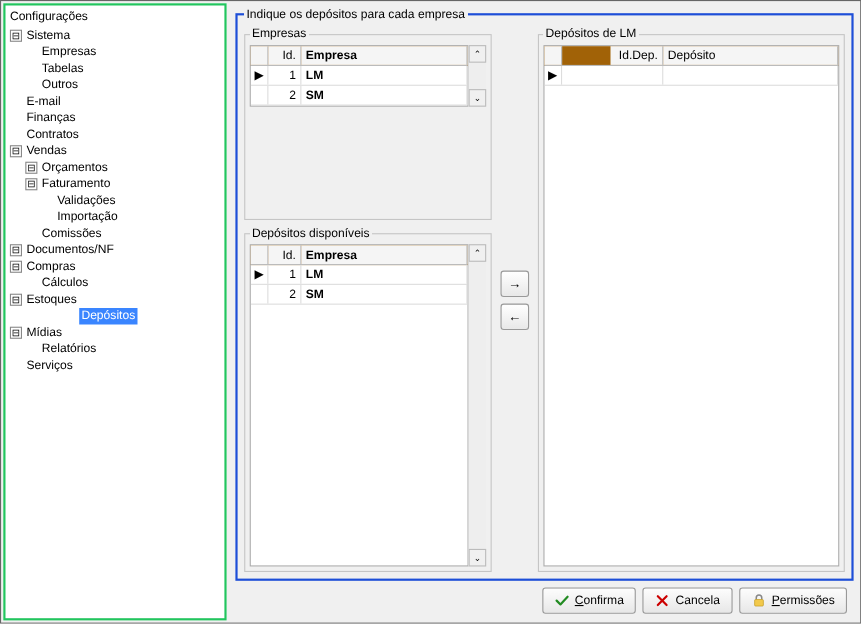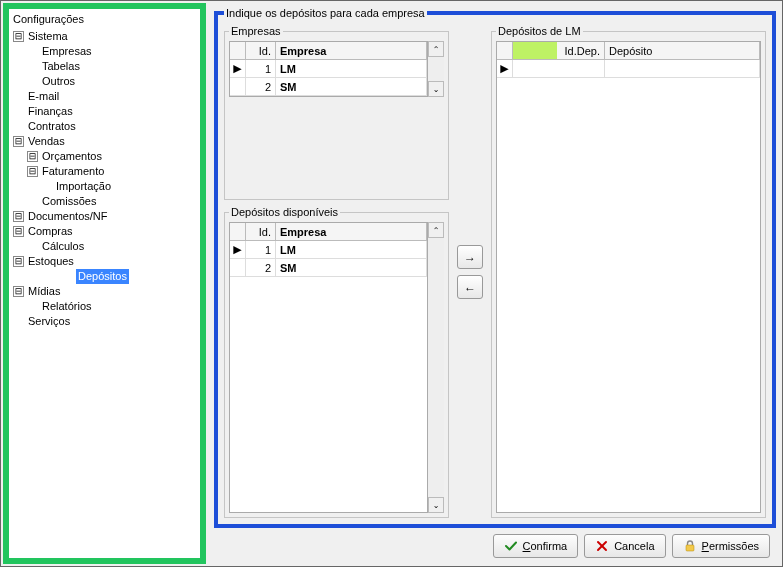--- a/index.html
+++ b/index.html
@@ -18,21 +18,21 @@
     height: 100%;
     border: 1px solid #666;
     background: #f0f0f0;
   }
   .content-row { display: flex; flex: 1; overflow: hidden; }
 
   
   .sidebar {
     width: 203px;
     padding: 2px 0 4px 4px;
-    border: 6px solid #22c55e;
+    border: 2px solid #22c55e;
     margin: 2px 2px 2px 2px;
     background: #fff;
     overflow: auto;
   }
   .tree-title { padding: 2px 0 4px 0; font-size: 11px; }
   ul.tree { list-style: none; padding-left: 0; }
   ul.tree ul { list-style: none; padding-left: 14px; }
   .node { display: flex; align-items: center; line-height: 15px; height: 15px; cursor: default; }
   .toggle {
     width: 11px; height: 11px;
@@ -54,21 +54,21 @@
 
   
   .main {
     flex: 1;
     padding: 6px 6px 2px 6px;
     display: flex;
     flex-direction: column;
   }
 
   fieldset.outer {
-    border: 4px solid #1d4ed8;
+    border: 2px solid #1d4ed8;
     padding: 6px;
     flex: 1;
     display: flex;
     flex-direction: row;
     justify-content: center;
   }
   fieldset legend { font-size: 11px; padding: 0 2px; }
 
   .cols {
     display: flex;
@@ -100,21 +100,21 @@
     display: flex;
     flex-direction: column;
     min-height: 0;
   }
   .gridhead, .gridrow {
     display: flex;
     border-bottom: 1px solid #ddd;
     height: 18px;
     align-items: stretch;
   }
-  .gridhead { background: #bef264; border-bottom: 1px solid #bbb; }
+  .gridhead { background: #a16207; border-bottom: 1px solid #bbb; }
   .gridbody { flex: 1; overflow: hidden; position: relative; }
   .cell {
     border-right: 1px solid #ddd;
     padding: 2px 4px;
     display: flex;
     align-items: center;
   }
   .gridhead .cell { border-right: 1px solid #bbb; background: #f5f5f5; cursor: default; }
   .rowind { width: 16px; justify-content: center; color: #000; }
   .c-id  { width: 30px; justify-content: flex-end; }
@@ -243,20 +243,26 @@
                 <span class="toggle">⊟</span>
                 <span class="label">Orçamentos</span>
               </div>
             </li>
             <li>
               <div class="node">
                 <span class="toggle">⊟</span>
                 <span class="label">Faturamento</span>
               </div>
               <ul>
+                <li>
+                    <div class="node">
+                      <span class="spacer"></span>
+                      <span class="label">Validações</span>
+                    </div>
+                  </li>
                 <li>
                     <div class="node">
                       <span class="spacer"></span>
                       <span class="label">Importação</span>
                     </div>
                   </li>
               </ul>
             </li>
             <li>
                 <div class="node">

